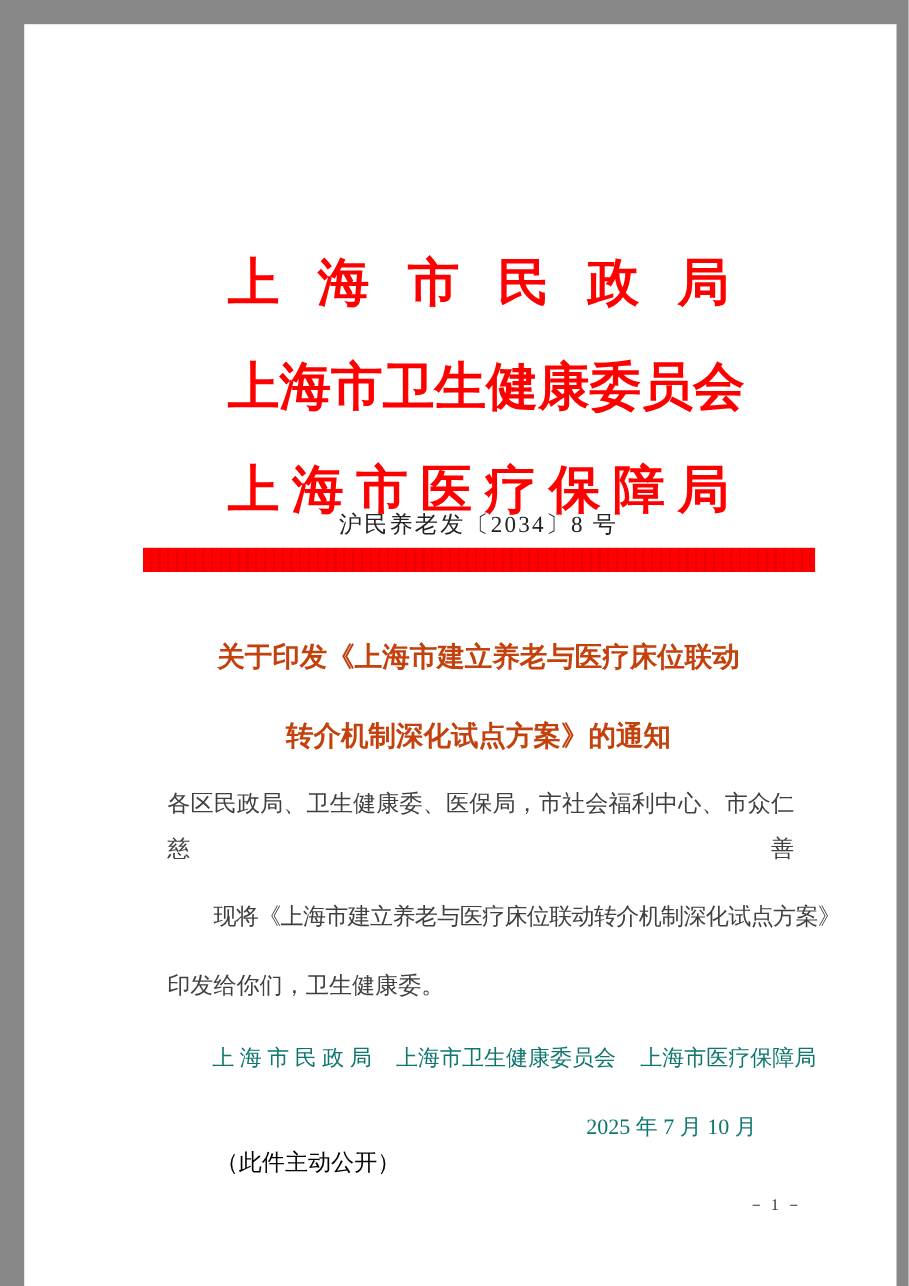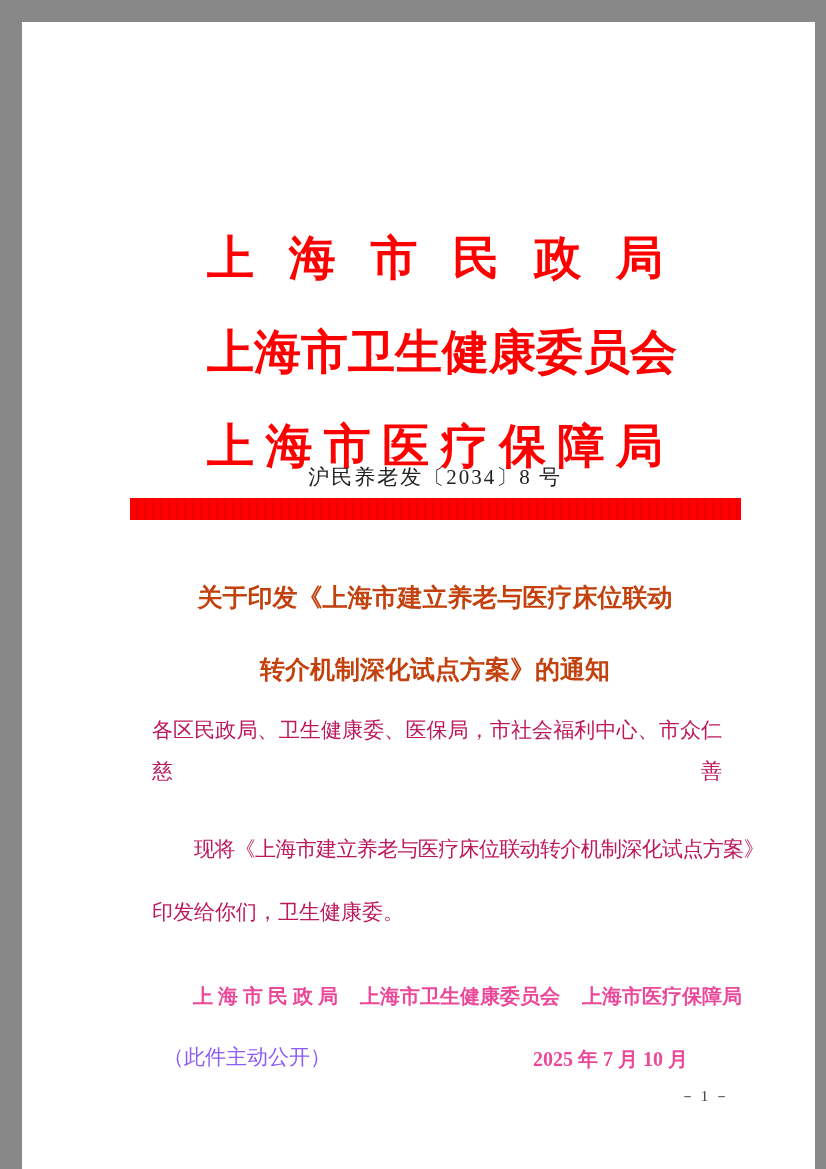--- a/index.html
+++ b/index.html
@@ -73,65 +73,63 @@
     line-height: 50px;
   }
 
   
   .body-block {
     position: absolute;
     top: 666px;
     left: 108px;
     width: 614px;
     font-size: 21px;
-    color: #be185d;
+    color: #404040;
   }
   .body-line {
     line-height: 40.7px;
     white-space: nowrap;
   }
   .body-line.stretch {
     white-space: normal;
     text-align: justify;
     text-align-last: justify;
   }
   .body-line.indent-tight {
     text-indent: 42px;
     letter-spacing: -0.65px;
-    margin-top: 16px;
   }
 
   
   .sig-block {
     position: absolute;
-    top: 926px;
+    top: 892px;
     left: 138px;
     width: 550px;
     font-size: 20px;
-    color: #ec4899;
-    font-weight: bold;
+    color: #0f766e;
   }
   .sig-row {
     display: flex;
     justify-content: space-between;
     line-height: 30px;
     white-space: nowrap;
   }
   .sig-date {
     margin-top: 0;
     text-align: right;
     line-height: 30px;
   }
   .publicity-note {
     position: absolute;
     top: 1010px;
-    left: 130px;
+    left: 163px;
     font-size: 21px;
     line-height: 28px;
-    color: #8b5cf6;
+    color: #000000;
   }
 
   
   .page-footer {
     position: absolute;
     top: 1053px;
     left: 108px;
     width: 611px;
     text-align: right;
     font-size: 15px;

